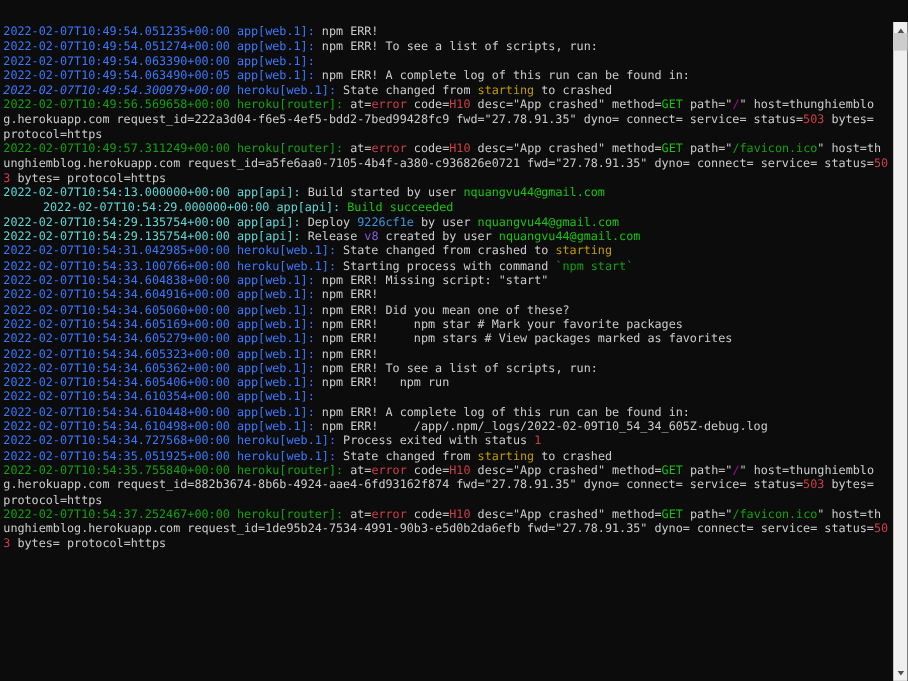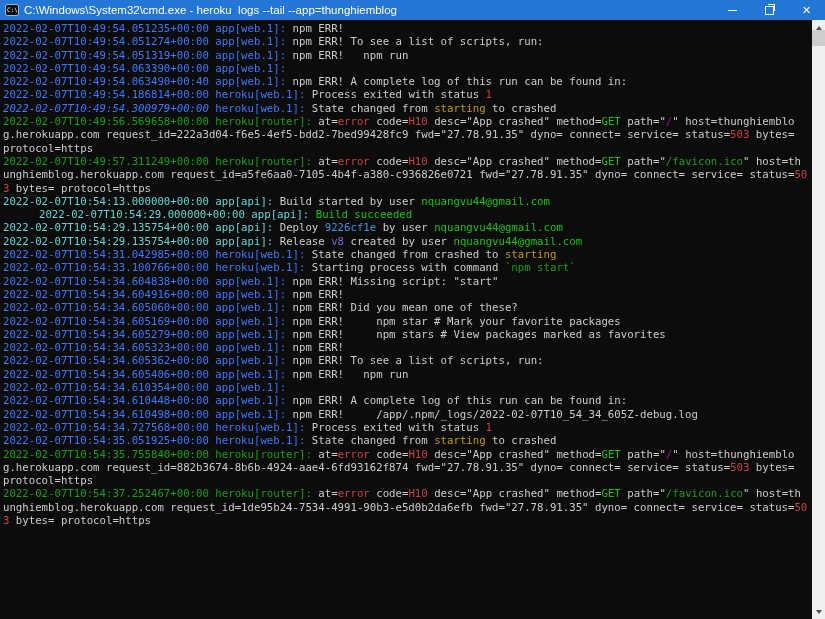--- a/index.html
+++ b/index.html
@@ -29,64 +29,47 @@
   
   .terminal{position:absolute;top:20px;left:0;right:13px;bottom:0;background:var(--background,#0C0C0C);padding:2px 0 0 3px;overflow:hidden;}
   .term-text{width:125ch;font-size:10.7px;line-height:13.3px;font-family:"DejaVu Sans Mono",monospace;color:var(--fg,#CCCCCC);}
   .line{white-space:pre-wrap;word-break:break-all;min-height:13.3px;}
 </style>
 </head>
 <body>
 
 <div class="window">
 
-  <div class="titlebar">
-    <div class="cmd-icon">C:\</div>
-    <div class="title-text">C:\Windows\System32\cmd.exe - heroku  logs --tail --app=thunghiemblog</div>
-    <div class="controls">
-      <div class="ctrl">
-          <span class="glyph-min"></span>
-        </div>
-      <div class="ctrl">
-          <span class="glyph-restore"></span>
-        </div>
-      <div class="ctrl">
-          <span class="glyph-close">✕</span>
-        </div>
-    </div>
-  </div>
 
   <div class="terminal">
     <div class="term-text">
         <div class="line"><span style="color: rgb(59, 120, 255);">2022-02-07T10:49:54.051235+00:00 </span><span style="color: rgb(59, 120, 255);">app[web.1]:</span><span style="color: rgb(204, 204, 204);"> npm ERR!</span></div>
         <div class="line"><span style="color: rgb(59, 120, 255);">2022-02-07T10:49:54.051274+00:00 </span><span style="color: rgb(59, 120, 255);">app[web.1]:</span><span style="color: rgb(204, 204, 204);"> npm ERR! To see a list of scripts, run:</span></div>
-        <div class="line"><span style="color: rgb(59, 120, 255);">2022-02-07T10:49:54.051319+00:00 </span><span style="color: rgb(59, 120, 255);">app[web.1]:</span><span style="color: rgb(204, 204, 204);"> npm ERR!   npm run</span></div>
         <div class="line"><span style="color: rgb(59, 120, 255);">2022-02-07T10:49:54.063390+00:00 </span><span style="color: rgb(59, 120, 255);">app[web.1]:</span></div>
-        <div class="line"><span style="color: rgb(59, 120, 255);">2022-02-07T10:49:54.063490+00:40 </span><span style="color: rgb(59, 120, 255);">app[web.1]:</span><span style="color: rgb(204, 204, 204);"> npm ERR! A complete log of this run can be found in:</span></div>
-        <div class="line"><span style="color: rgb(59, 120, 255);">2022-02-07T10:49:54.186814+00:00 </span><span style="color: rgb(59, 120, 255);">heroku[web.1]:</span><span style="color: rgb(204, 204, 204);"> Process exited with status </span><span style="color: rgb(205, 63, 69);">1</span></div>
+        <div class="line"><span style="color: rgb(59, 120, 255);">2022-02-07T10:49:54.063490+00:05 </span><span style="color: rgb(59, 120, 255);">app[web.1]:</span><span style="color: rgb(204, 204, 204);"> npm ERR! A complete log of this run can be found in:</span></div>
         <div class="line"><span style="color: rgb(59, 120, 255); font-style: italic;">2022-02-07T10:49:54.300979+00:00 </span><span style="color: rgb(59, 120, 255);">heroku[web.1]:</span><span style="color: rgb(204, 204, 204);"> State changed from </span><span style="color: rgb(193, 156, 0);">starting</span><span style="color: rgb(204, 204, 204);"> to crashed</span></div>
         <div class="line"><span style="color: rgb(19, 161, 14);">2022-02-07T10:49:56.569658+00:00 </span><span style="color: rgb(19, 161, 14);">heroku[router]:</span><span style="color: rgb(204, 204, 204);"> at=</span><span style="color: rgb(205, 63, 69);">error</span><span style="color: rgb(204, 204, 204);"> code=</span><span style="color: rgb(205, 63, 69);">H10</span><span style="color: rgb(204, 204, 204);"> desc="App crashed" method=</span><span style="color: rgb(22, 198, 12);">GET</span><span style="color: rgb(204, 204, 204);"> path="</span><span style="color: rgb(180, 0, 158);">/</span><span style="color: rgb(204, 204, 204);">" host=thunghiemblog.herokuapp.com request_id=222a3d04-f6e5-4ef5-bdd2-7bed99428fc9 fwd="27.78.91.35" dyno= connect= service= status=</span><span style="color: rgb(205, 63, 69);">503</span><span style="color: rgb(204, 204, 204);"> bytes= protocol=https</span></div>
         <div class="line"><span style="color: rgb(19, 161, 14);">2022-02-07T10:49:57.311249+00:00 </span><span style="color: rgb(19, 161, 14);">heroku[router]:</span><span style="color: rgb(204, 204, 204);"> at=</span><span style="color: rgb(205, 63, 69);">error</span><span style="color: rgb(204, 204, 204);"> code=</span><span style="color: rgb(205, 63, 69);">H10</span><span style="color: rgb(204, 204, 204);"> desc="App crashed" method=</span><span style="color: rgb(22, 198, 12);">GET</span><span style="color: rgb(204, 204, 204);"> path="</span><span style="color: rgb(19, 161, 14);">/favicon.ico</span><span style="color: rgb(204, 204, 204);">" host=thunghiemblog.herokuapp.com request_id=a5fe6aa0-7105-4b4f-a380-c936826e0721 fwd="27.78.91.35" dyno= connect= service= status=</span><span style="color: rgb(205, 63, 69);">503</span><span style="color: rgb(204, 204, 204);"> bytes= protocol=https</span></div>
         <div class="line"><span style="color: rgb(97, 214, 214);">2022-02-07T10:54:13.000000+00:00 </span><span style="color: rgb(97, 214, 214);">app[api]:</span><span style="color: rgb(204, 204, 204);"> Build started by user </span><span style="color: rgb(22, 198, 12);">nquangvu44@gmail.com</span></div>
         <div class="line"><span style="color: rgb(97, 214, 214); margin-left: 36px;">2022-02-07T10:54:29.000000+00:00 </span><span style="color: rgb(97, 214, 214);">app[api]:</span><span style="color: rgb(204, 204, 204);"> </span><span style="color: rgb(22, 198, 12);">Build succeeded</span></div>
         <div class="line"><span style="color: rgb(97, 214, 214);">2022-02-07T10:54:29.135754+00:00 </span><span style="color: rgb(97, 214, 214);">app[api]:</span><span style="color: rgb(204, 204, 204);"> Deploy </span><span style="color: rgb(58, 150, 221);">9226cf1e</span><span style="color: rgb(204, 204, 204);"> by user </span><span style="color: rgb(22, 198, 12);">nquangvu44@gmail.com</span></div>
         <div class="line"><span style="color: rgb(97, 214, 214);">2022-02-07T10:54:29.135754+00:00 </span><span style="color: rgb(97, 214, 214);">app[api]:</span><span style="color: rgb(204, 204, 204);"> Release </span><span style="color: rgb(135, 95, 215);">v8</span><span style="color: rgb(204, 204, 204);"> created by user </span><span style="color: rgb(22, 198, 12);">nquangvu44@gmail.com</span></div>
         <div class="line"><span style="color: rgb(59, 120, 255);">2022-02-07T10:54:31.042985+00:00 </span><span style="color: rgb(59, 120, 255);">heroku[web.1]:</span><span style="color: rgb(204, 204, 204);"> State changed from crashed to </span><span style="color: rgb(193, 156, 0);">starting</span></div>
         <div class="line"><span style="color: rgb(59, 120, 255);">2022-02-07T10:54:33.100766+00:00 </span><span style="color: rgb(59, 120, 255);">heroku[web.1]:</span><span style="color: rgb(204, 204, 204);"> Starting process with command </span><span style="color: rgb(19, 161, 14);">`npm start`</span></div>
         <div class="line"><span style="color: rgb(59, 120, 255);">2022-02-07T10:54:34.604838+00:00 </span><span style="color: rgb(59, 120, 255);">app[web.1]:</span><span style="color: rgb(204, 204, 204);"> npm ERR! Missing script: "start"</span></div>
         <div class="line"><span style="color: rgb(59, 120, 255);">2022-02-07T10:54:34.604916+00:00 </span><span style="color: rgb(59, 120, 255);">app[web.1]:</span><span style="color: rgb(204, 204, 204);"> npm ERR!</span></div>
         <div class="line"><span style="color: rgb(59, 120, 255);">2022-02-07T10:54:34.605060+00:00 </span><span style="color: rgb(59, 120, 255);">app[web.1]:</span><span style="color: rgb(204, 204, 204);"> npm ERR! Did you mean one of these?</span></div>
         <div class="line"><span style="color: rgb(59, 120, 255);">2022-02-07T10:54:34.605169+00:00 </span><span style="color: rgb(59, 120, 255);">app[web.1]:</span><span style="color: rgb(204, 204, 204);"> npm ERR!     npm star # Mark your favorite packages</span></div>
         <div class="line"><span style="color: rgb(59, 120, 255);">2022-02-07T10:54:34.605279+00:00 </span><span style="color: rgb(59, 120, 255);">app[web.1]:</span><span style="color: rgb(204, 204, 204);"> npm ERR!     npm stars # View packages marked as favorites</span></div>
         <div class="line"><span style="color: rgb(59, 120, 255);">2022-02-07T10:54:34.605323+00:00 </span><span style="color: rgb(59, 120, 255);">app[web.1]:</span><span style="color: rgb(204, 204, 204);"> npm ERR!</span></div>
         <div class="line"><span style="color: rgb(59, 120, 255);">2022-02-07T10:54:34.605362+00:00 </span><span style="color: rgb(59, 120, 255);">app[web.1]:</span><span style="color: rgb(204, 204, 204);"> npm ERR! To see a list of scripts, run:</span></div>
         <div class="line"><span style="color: rgb(59, 120, 255);">2022-02-07T10:54:34.605406+00:00 </span><span style="color: rgb(59, 120, 255);">app[web.1]:</span><span style="color: rgb(204, 204, 204);"> npm ERR!   npm run</span></div>
         <div class="line"><span style="color: rgb(59, 120, 255);">2022-02-07T10:54:34.610354+00:00 </span><span style="color: rgb(59, 120, 255);">app[web.1]:</span></div>
         <div class="line"><span style="color: rgb(59, 120, 255);">2022-02-07T10:54:34.610448+00:00 </span><span style="color: rgb(59, 120, 255);">app[web.1]:</span><span style="color: rgb(204, 204, 204);"> npm ERR! A complete log of this run can be found in:</span></div>
-        <div class="line"><span style="color: rgb(59, 120, 255);">2022-02-07T10:54:34.610498+00:00 </span><span style="color: rgb(59, 120, 255);">app[web.1]:</span><span style="color: rgb(204, 204, 204);"> npm ERR!     /app/.npm/_logs/2022-02-07T10_54_34_605Z-debug.log</span></div>
+        <div class="line"><span style="color: rgb(59, 120, 255);">2022-02-07T10:54:34.610498+00:00 </span><span style="color: rgb(59, 120, 255);">app[web.1]:</span><span style="color: rgb(204, 204, 204);"> npm ERR!     /app/.npm/_logs/2022-02-09T10_54_34_605Z-debug.log</span></div>
         <div class="line"><span style="color: rgb(59, 120, 255);">2022-02-07T10:54:34.727568+00:00 </span><span style="color: rgb(59, 120, 255);">heroku[web.1]:</span><span style="color: rgb(204, 204, 204);"> Process exited with status </span><span style="color: rgb(205, 63, 69);">1</span></div>
         <div class="line"><span style="color: rgb(59, 120, 255);">2022-02-07T10:54:35.051925+00:00 </span><span style="color: rgb(59, 120, 255);">heroku[web.1]:</span><span style="color: rgb(204, 204, 204);"> State changed from </span><span style="color: rgb(193, 156, 0);">starting</span><span style="color: rgb(204, 204, 204);"> to crashed</span></div>
         <div class="line"><span style="color: rgb(19, 161, 14);">2022-02-07T10:54:35.755840+00:00 </span><span style="color: rgb(19, 161, 14);">heroku[router]:</span><span style="color: rgb(204, 204, 204);"> at=</span><span style="color: rgb(205, 63, 69);">error</span><span style="color: rgb(204, 204, 204);"> code=</span><span style="color: rgb(205, 63, 69);">H10</span><span style="color: rgb(204, 204, 204);"> desc="App crashed" method=</span><span style="color: rgb(22, 198, 12);">GET</span><span style="color: rgb(204, 204, 204);"> path="</span><span style="color: rgb(180, 0, 158);">/</span><span style="color: rgb(204, 204, 204);">" host=thunghiemblog.herokuapp.com request_id=882b3674-8b6b-4924-aae4-6fd93162f874 fwd="27.78.91.35" dyno= connect= service= status=</span><span style="color: rgb(205, 63, 69);">503</span><span style="color: rgb(204, 204, 204);"> bytes= protocol=https</span></div>
         <div class="line"><span style="color: rgb(19, 161, 14);">2022-02-07T10:54:37.252467+00:00 </span><span style="color: rgb(19, 161, 14);">heroku[router]:</span><span style="color: rgb(204, 204, 204);"> at=</span><span style="color: rgb(205, 63, 69);">error</span><span style="color: rgb(204, 204, 204);"> code=</span><span style="color: rgb(205, 63, 69);">H10</span><span style="color: rgb(204, 204, 204);"> desc="App crashed" method=</span><span style="color: rgb(22, 198, 12);">GET</span><span style="color: rgb(204, 204, 204);"> path="</span><span style="color: rgb(19, 161, 14);">/favicon.ico</span><span style="color: rgb(204, 204, 204);">" host=thunghiemblog.herokuapp.com request_id=1de95b24-7534-4991-90b3-e5d0b2da6efb fwd="27.78.91.35" dyno= connect= service= status=</span><span style="color: rgb(205, 63, 69);">503</span><span style="color: rgb(204, 204, 204);"> bytes= protocol=https</span></div>
       </div>
   </div>
 
   <div class="scrollbar">
     <div class="sb-btn sb-up">
         <span class="tri-up"></span>

